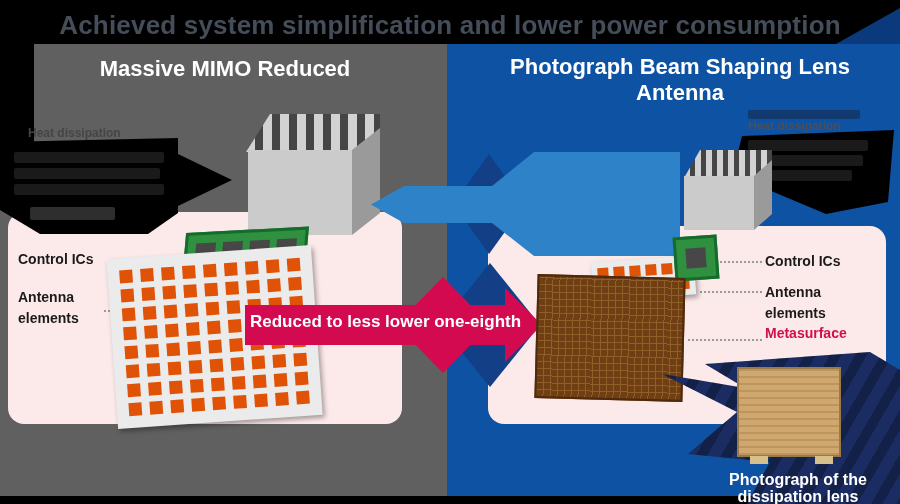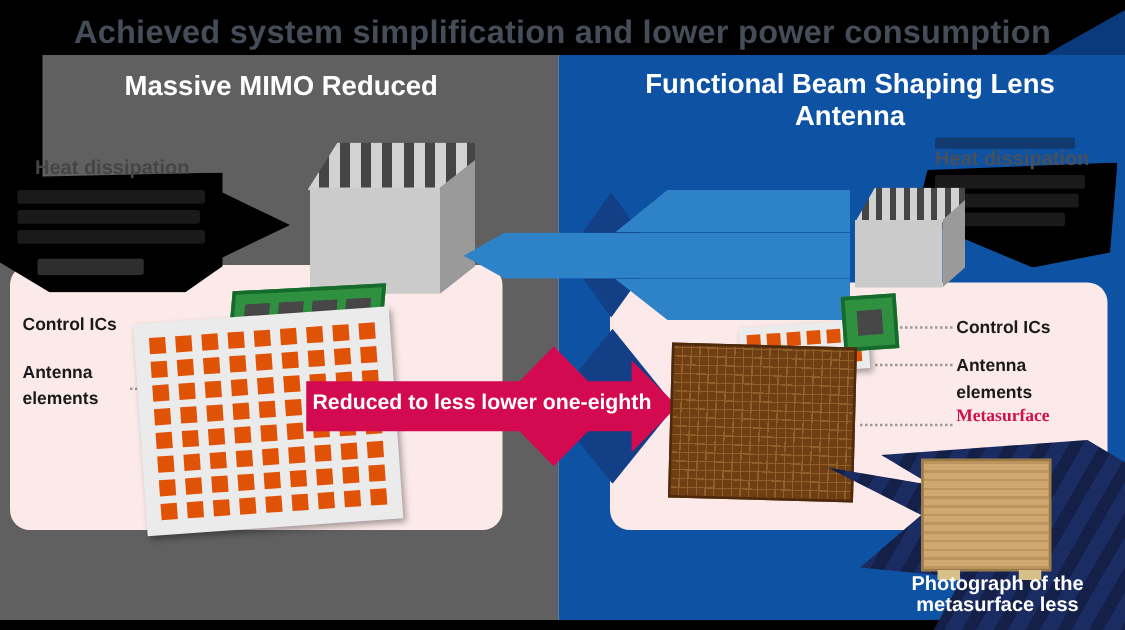--- a/index.html
+++ b/index.html
@@ -53,21 +53,21 @@
       clip-path:polygon(0 0,100% 50%,0 100%);}
   .crimson-text{left:250px;top:312px;width:255px;color:#fff;font-size:17px;
       font-weight:bold;text-align:center;z-index:17;white-space:nowrap;}
 
   
   .callout-left{left:0;top:138px;width:232px;height:96px;background:#000;z-index:13;
       clip-path:polygon(0 4px,178px 0,178px 16px,232px 42px,178px 68px,178px 75px,
                         148px 96px,40px 96px,0 72px);}
   .callout-right{left:730px;top:130px;width:164px;height:84px;background:#000;z-index:13;
       clip-path:polygon(12px 6px,164px 0,158px 72px,96px 84px,34px 58px,0 40px,8px 22px);}
-  .dim-text{font-size:16px;font-weight:bold;z-index:14;white-space:nowrap;}
+  .dim-text{font-size:12px;font-weight:bold;z-index:14;white-space:nowrap;}
   .dim-left{left:28px;top:126px;color:#454545;}
   .dim-right{left:748px;top:119px;color:#49505a;}
   .dim-bar{background:#1a1a1a;height:11px;border-radius:2px;z-index:14;}
   .bar-l1{left:14px;top:152px;width:150px;}
   .bar-l2{left:14px;top:168px;width:146px;}
   .bar-l3{left:14px;top:184px;width:150px;}
   .bar-l4{left:30px;top:207px;width:85px;height:13px;background:#2e2e2e;}
   .bar-r0{left:748px;top:110px;width:112px;height:9px;background:#123a6e;}
   .bar-r1{left:748px;top:140px;width:120px;}
   .bar-r2{left:748px;top:155px;width:115px;}
@@ -143,21 +143,21 @@
   <div class="top-corner-navy"></div>
   <div class="left-black-column"></div>
   <div class="bottom-strip"></div>
 
   <div class="main-title">Achieved system simplification and lower power consumption</div>
 
   <div class="heading heading-left">
     <span style="position:static;display:block;">Massive MIMO Reduced</span>
   </div>
   <div class="heading heading-right">
-    <span style="position:static;display:block;">Functional Beam Shaping Lens</span>
+    <span style="position:static;display:block;">Photograph Beam Shaping Lens</span>
     <span style="position:static;display:block;">Antenna</span>
   </div>
 
   <div class="panel panel-left"></div>
   <div class="panel panel-right"></div>
 
   <div class="callout-left"></div>
   <div class="dim-text dim-left">Heat dissipation</div>
   <div class="dim-bar bar-l1"></div>
   <div class="dim-bar bar-l2"></div>
@@ -303,26 +303,26 @@
   <div class="label lbl-antenna-l">
     <span style="position:static;display:block;">Antenna</span>
     <span style="position:static;display:block;">elements</span>
   </div>
   <div class="label lbl-control-r">Control ICs</div>
   <div class="label lbl-antenna-r">
     <span style="position:static;display:block;">Antenna</span>
     <span style="position:static;display:block;">elements</span>
   </div>
   <div class="label lbl-meta-r">
-    <span style="position:static;display:block;font-family:Liberation Serif, serif;">Metasurface</span>
+    <span style="position:static;display:block;">Metasurface</span>
     <span style="position:static;display:block;margin-top:48px;">lens</span>
   </div>
 
   <div class="photo-burst"></div>
   <div class="lens-photo"></div>
   <div class="lens-foot foot-1"></div>
   <div class="lens-foot foot-2"></div>
   <div class="photo-caption">
-    <span style="position:static;display:block;">Photograph of the</span>
-    <span style="position:static;display:block;">metasurface less</span>
+    <span style="position:static;display:block;margin-top:12px;">Photograph of the</span>
+    <span style="position:static;display:block;">dissipation lens</span>
   </div>
 
 </div>
 
 </body></html>

